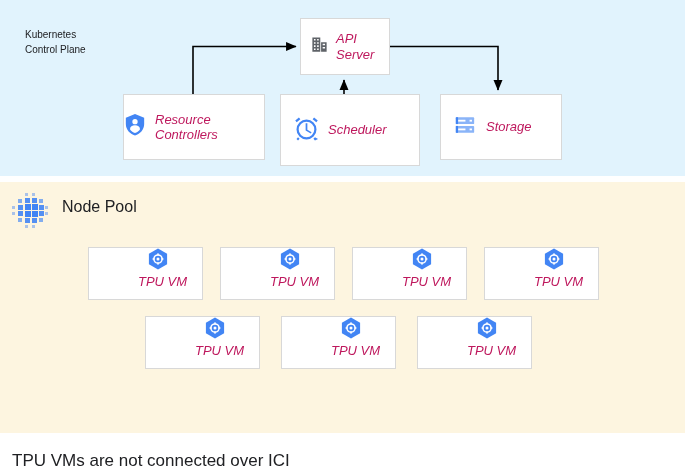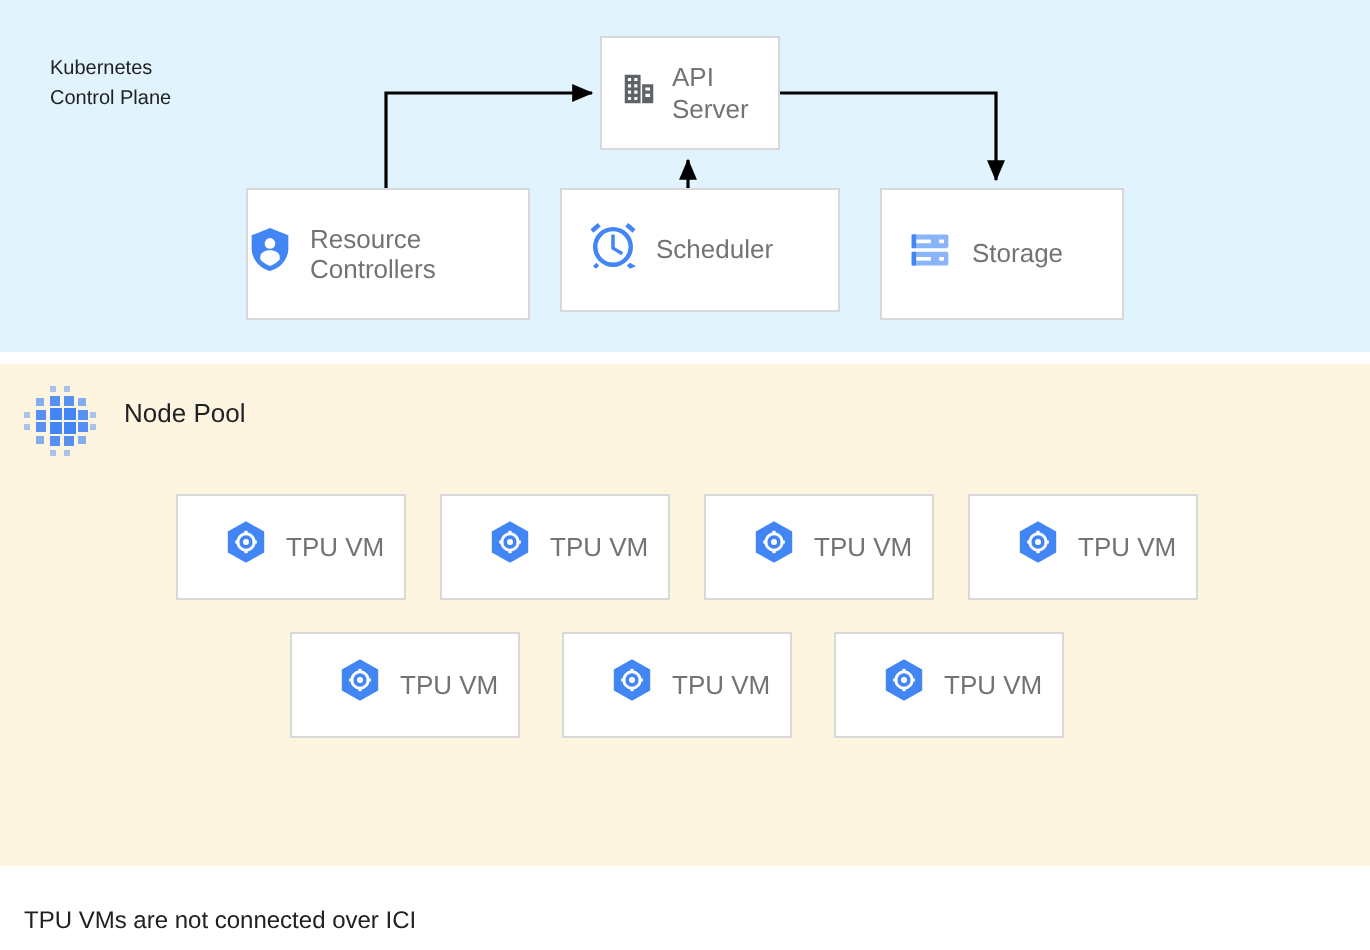--- a/index.html
+++ b/index.html
@@ -46,39 +46,40 @@
     line-height: 15px;
     white-space: pre-line;
   }
   #control-plane-title {
     left: 25px;
     top: 27px;
   }
   #node-pool-title {
     left: 62px;
     top: 199px;
-    font-size: 13px;
+    font-size: 16px;
   }
 
   
   .node-box {
     position: absolute;
     box-sizing: border-box;
     background: #ffffff;
     border: 1px solid #d8d8d8;
     display: flex;
     flex-direction: row;
     align-items: center;
     justify-content: flex-start;
   }
   .node-label {
-    color: #737373;
+    color: #be185d;
     font-size: 13px;
     line-height: 15.5px;
     white-space: pre-line;
+    font-style: italic;
   }
   .node-icon {
     flex: 0 0 auto;
     display: block;
   }
 
   
   #api-server-box {
     left: 300px;
     top: 18px;
@@ -94,42 +95,42 @@
     width: 142px;
     height: 66px;
     padding-left: 0;
   }
   #resource-controllers-box .node-label { margin-left: 9px; }
 
   #scheduler-box {
     left: 280px;
     top: 94px;
     width: 140px;
-    height: 62px;
+    height: 72px;
     padding-left: 13px;
   }
   #scheduler-box .node-label { margin-left: 9px; }
 
   #storage-box {
     left: 440px;
     top: 94px;
     width: 122px;
     height: 66px;
     padding-left: 13px;
   }
   #storage-box .node-label { margin-left: 10px; }
 
   
   .tpu-box {
     position: absolute;
     box-sizing: border-box;
     background: #ffffff;
     border: 1px solid #d8d8d8;
     display: flex;
-    flex-direction: row;
+    flex-direction: column;
     align-items: center;
     width: 115px;
     height: 53px;
     padding-left: 24px;
   }
   .tpu-box .node-label {
     margin-left: 10px;
     font-size: 13px;
   }
 
@@ -142,21 +143,21 @@
     height: 475px;
     pointer-events: none;
   }
 
   
   #caption {
     position: absolute;
     left: 12px;
     top: 453px;
     color: #202124;
-    font-size: 12px;
+    font-size: 17px;
     line-height: 15px;
   }
 </style>
 </head>
 <body>
 
 <div id="canvas">
 
   <div class="panel" id="control-plane-panel"></div>
 

